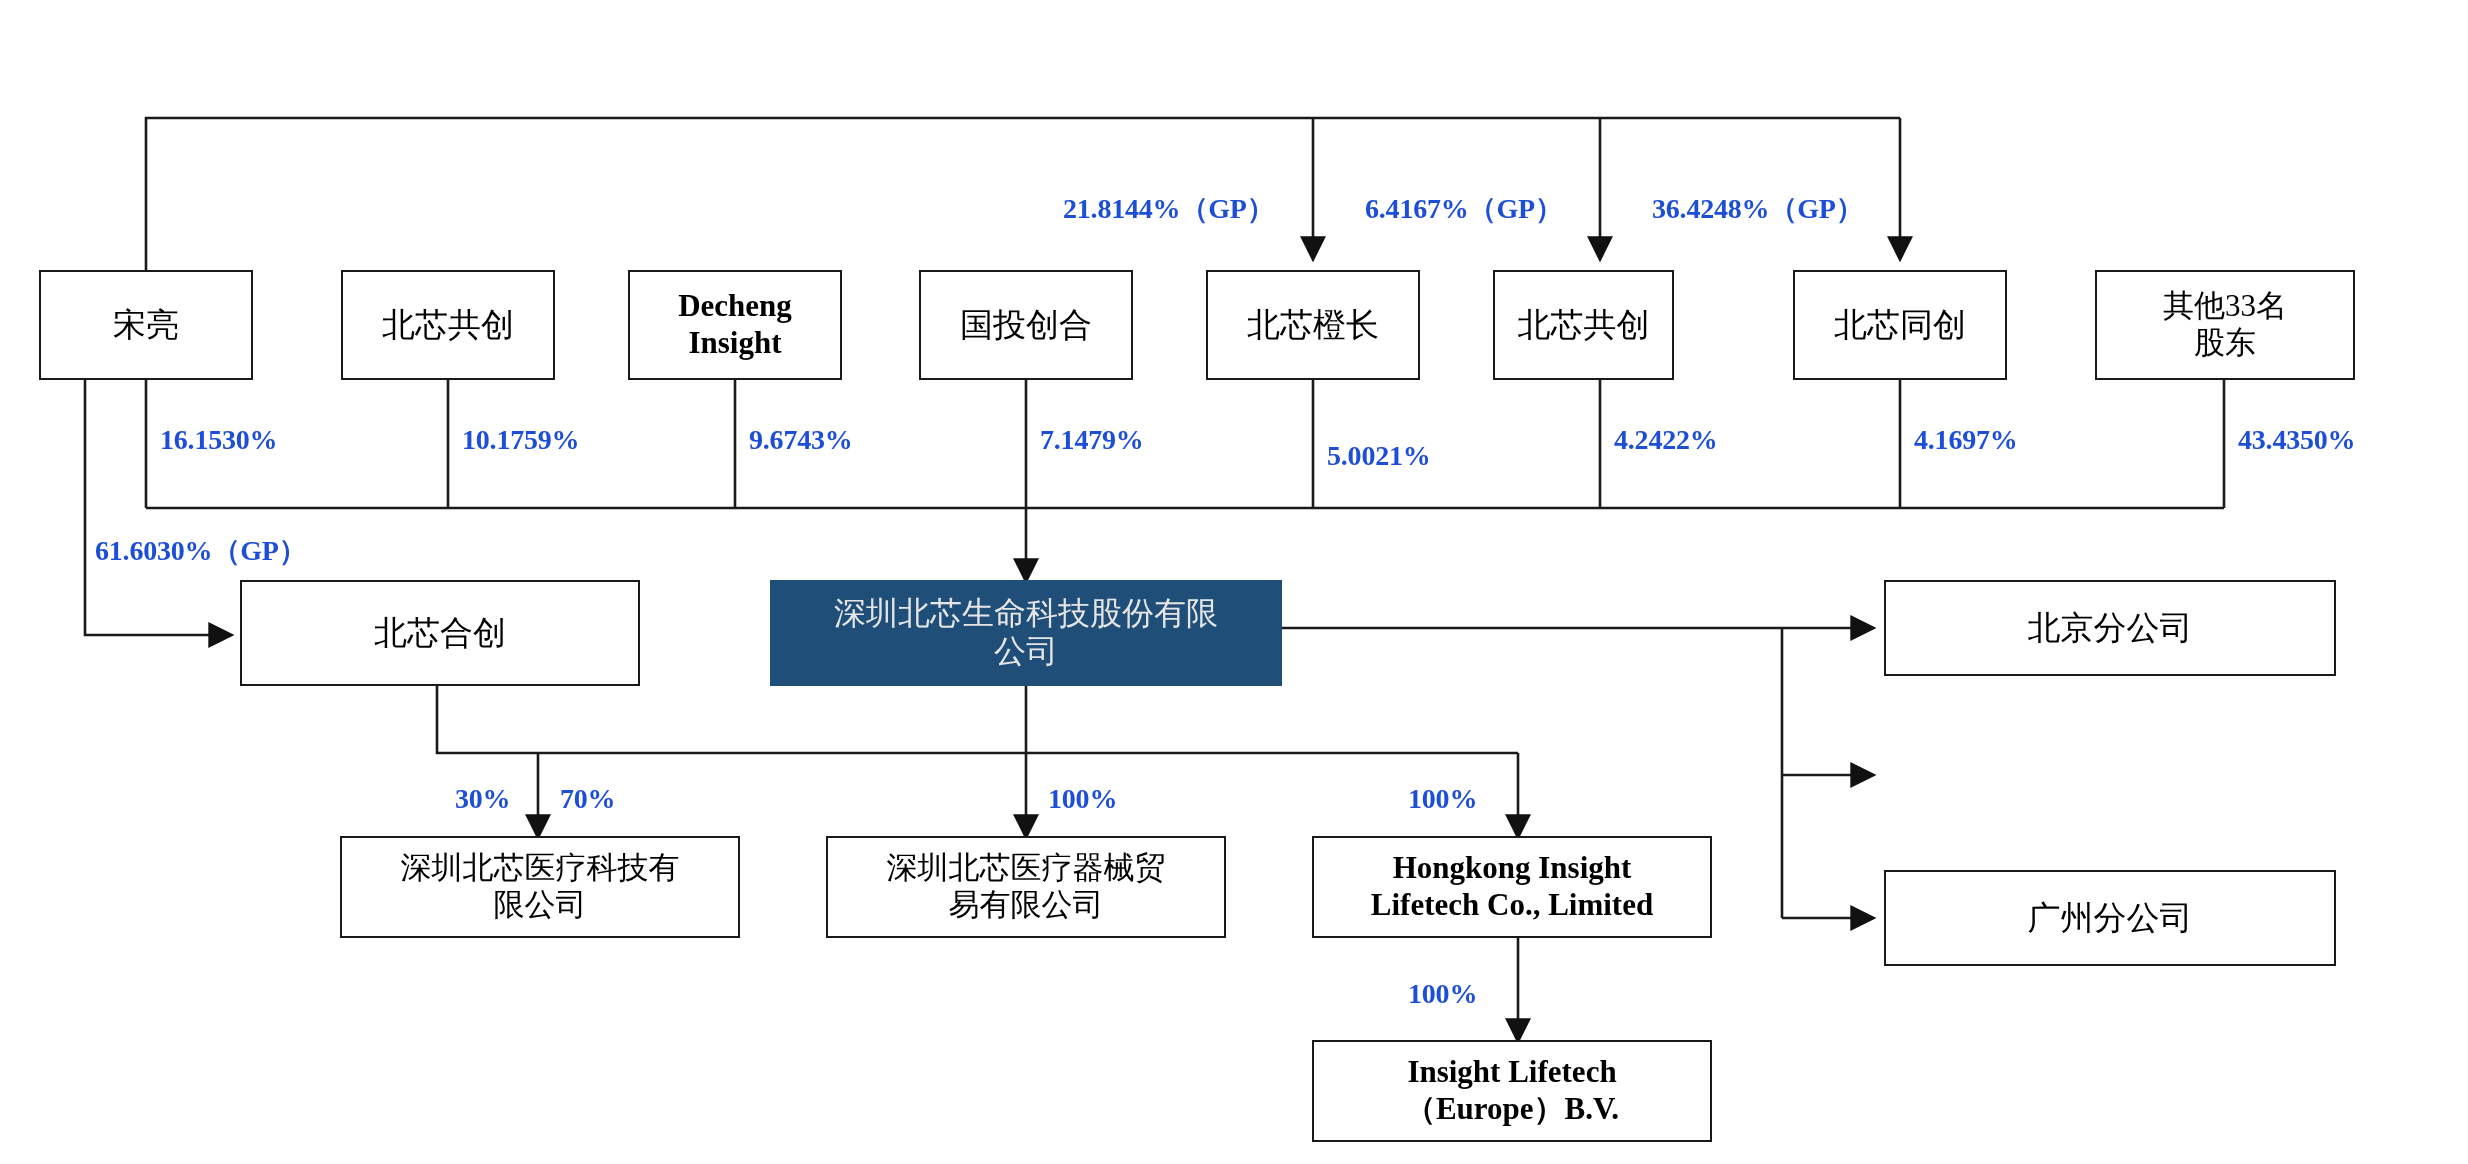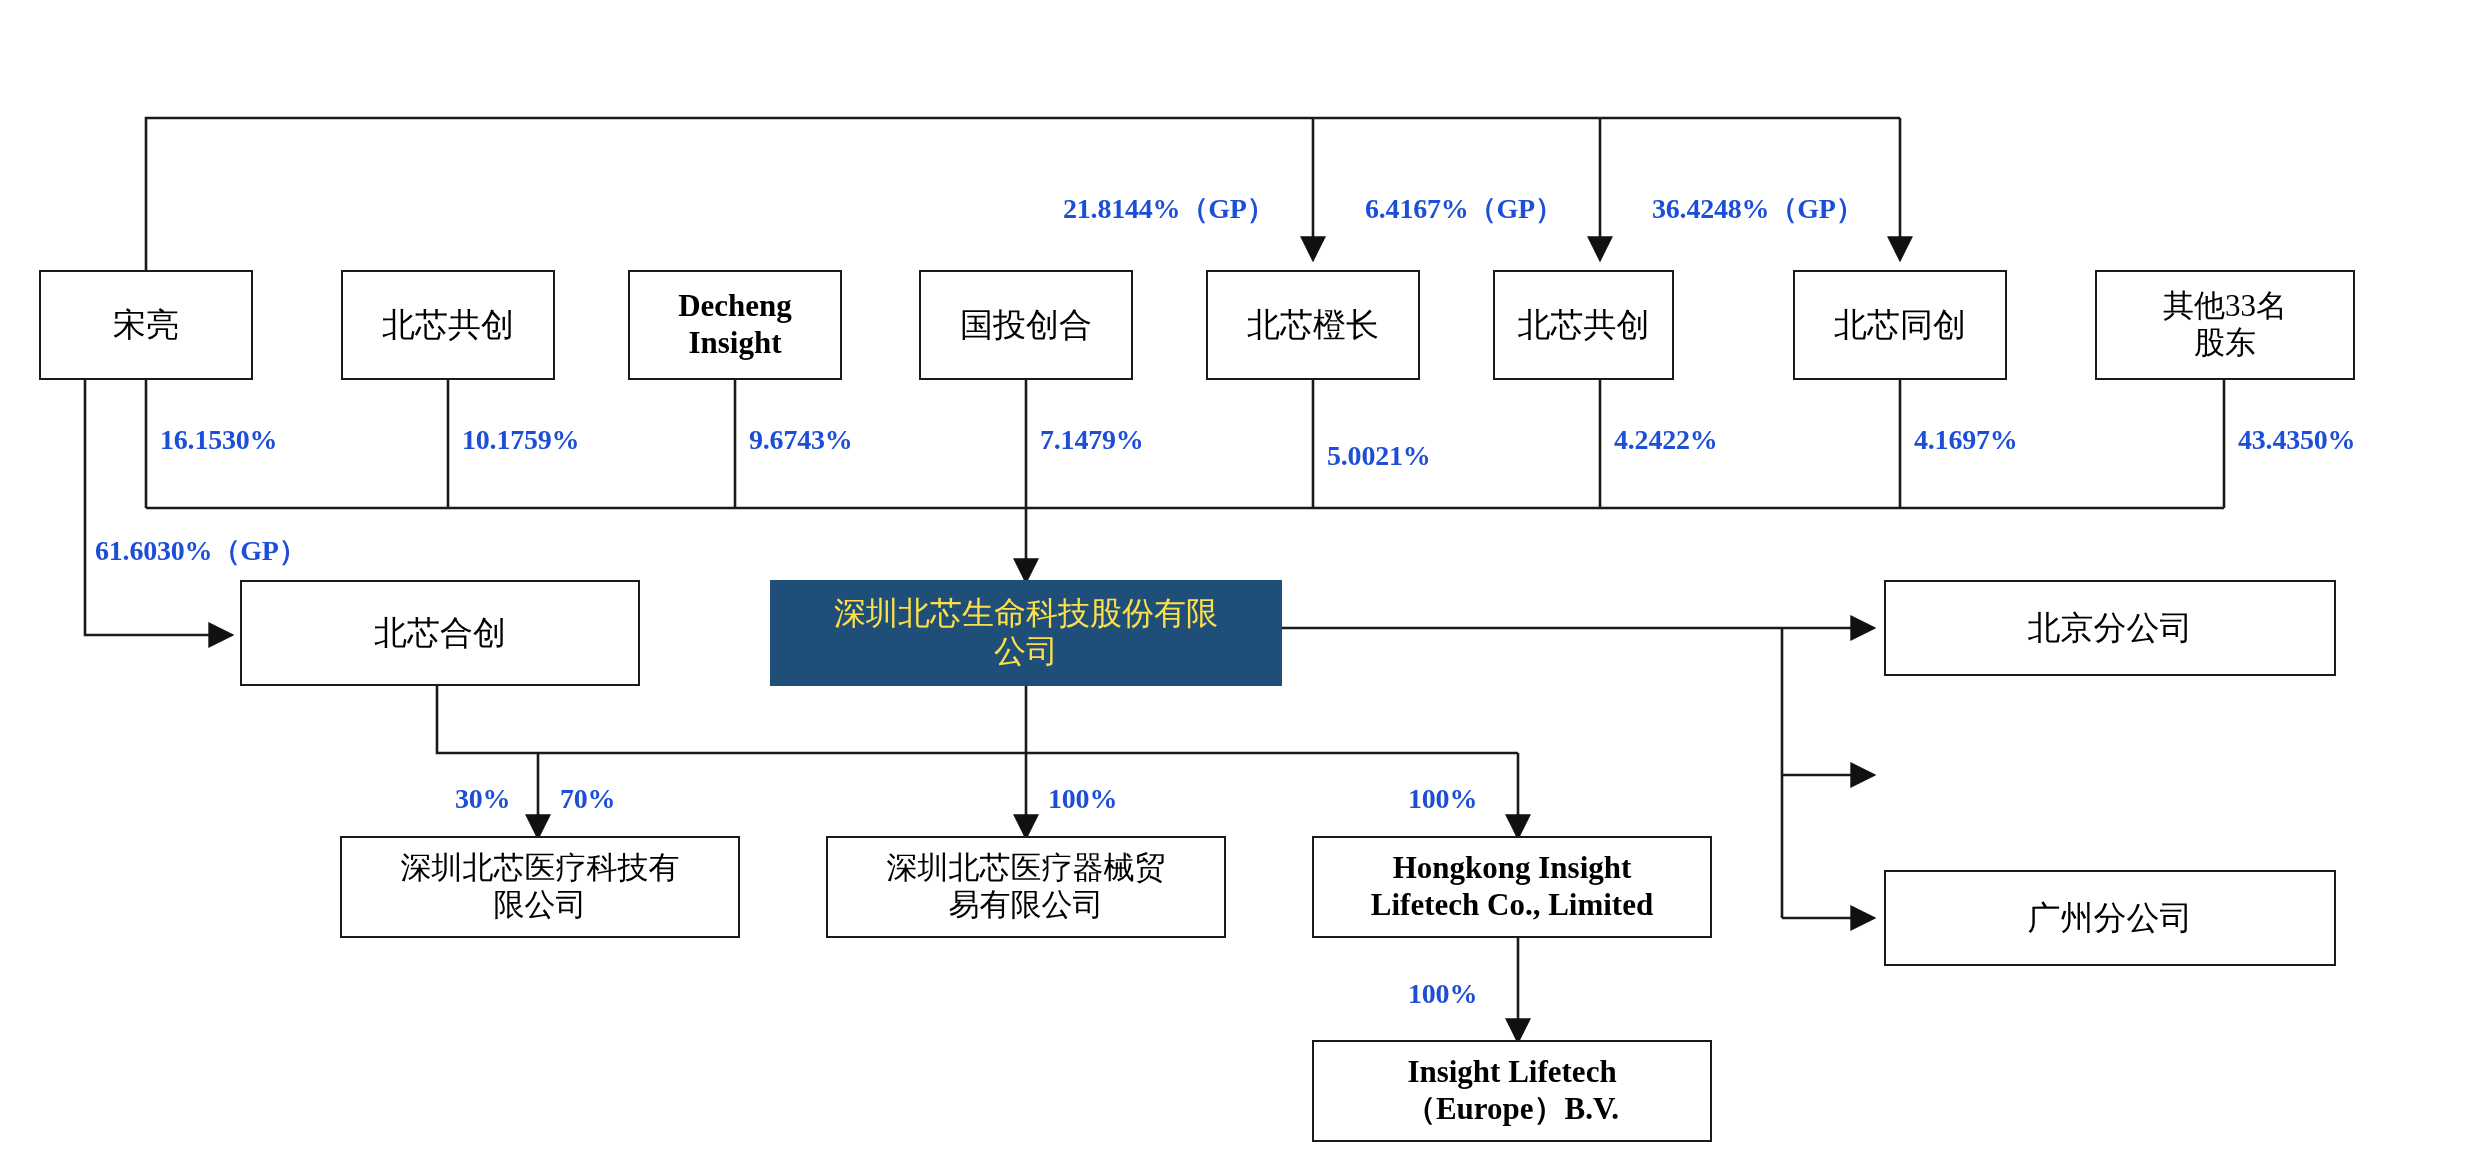--- a/index.html
+++ b/index.html
@@ -22,21 +22,21 @@
     line-height:1.18;
     padding:2px 6px;
   }
   .node span{display:block;width:100%;}
   .cn{font-family:"Liberation Serif","DejaVu Serif",serif;font-size:33px;font-weight:400;}
   .cn-sm{font-size:31px;}
   .en{font-family:"Liberation Serif","DejaVu Serif",serif;font-size:31px;font-weight:700;}
   .node.primary{
     background:#1F4E79;border:none;color:#ffffff;
   }
-  .node.primary .cn{color:#fde047;font-size:32px;}
+  .node.primary .cn{color:#e5e5e5;font-size:32px;}
 
   .lbl{
     position:absolute;
     font-family:"Liberation Serif","DejaVu Serif",serif;
     font-weight:700;
     font-size:28px;
     color:#1d4ed8;
     white-space:nowrap;
     letter-spacing:-0.2px;
   }

